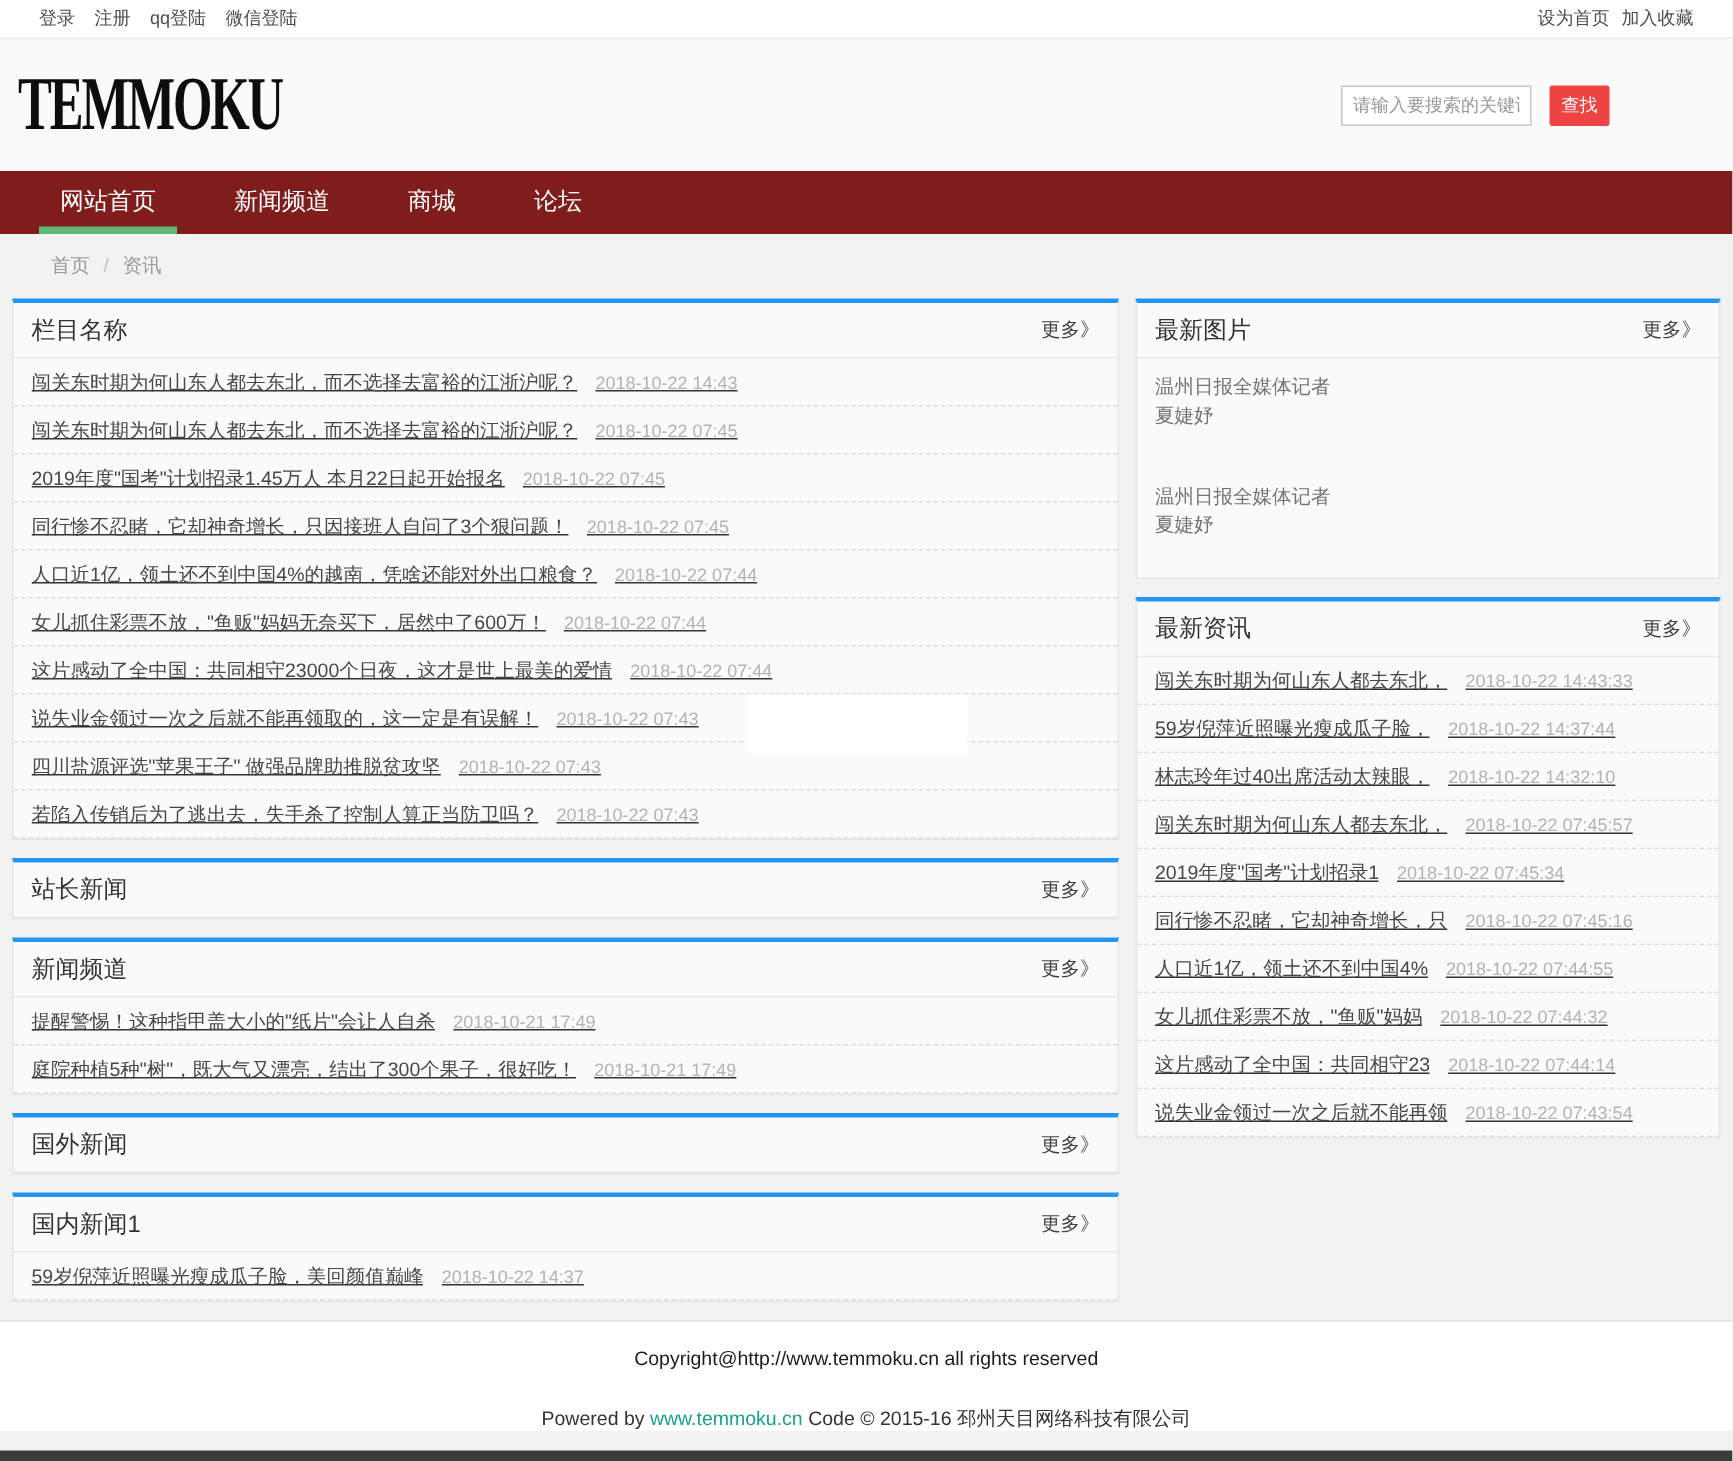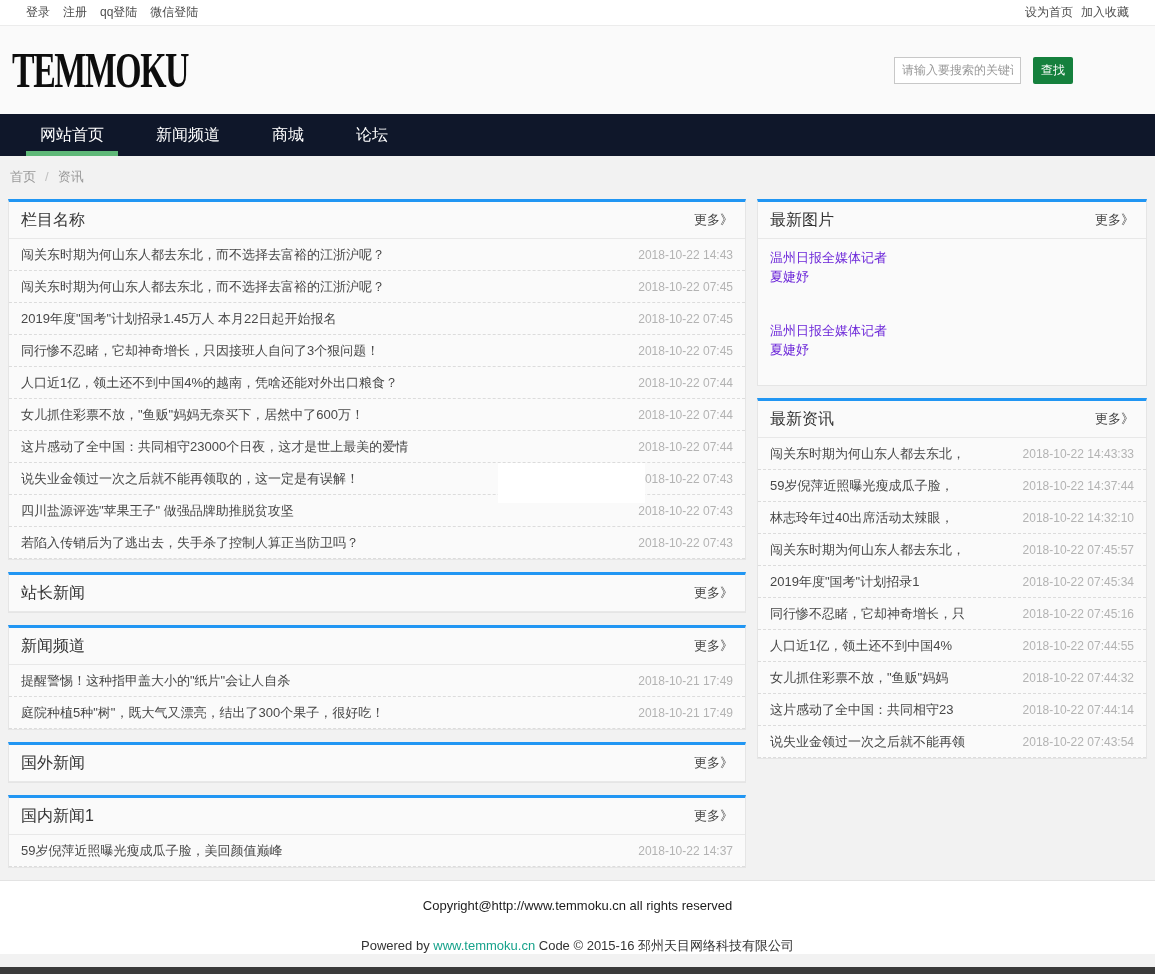--- a/index.html
+++ b/index.html
@@ -35,63 +35,64 @@
   }
   .search { display:flex; align-items:center; }
   .search input {
     width:127px; height:27px; border:1px solid #c8c8c8; background:#fff;
     padding:0 7px; font-size:12px; color:#333; outline:none;
     font-family:"Liberation Sans","DejaVu Sans",sans-serif;
   }
   .search input::placeholder { color:#999; }
   .search button {
     margin-left:12px; height:27px; padding:0 8px;
-    background:#15803d; color:#fff; border:none; border-radius:2px;
+    background:#ef4444; color:#fff; border:none; border-radius:2px;
     font-size:12px; cursor:pointer;
     font-family:"Liberation Sans","DejaVu Sans",sans-serif;
   }
   
-  .nav { height:42px; background:#0f172a; display:flex; padding-left:14px; }
+  .nav { height:42px; background:#7f1d1d; display:flex; padding-left:14px; }
   .nav-item {
     position:relative; padding:0 14px; margin:0 12px; line-height:42px;
     color:#ffffff; font-size:16px; cursor:pointer; white-space:nowrap;
   }
   .nav-item.active::after {
     content:""; position:absolute; left:0; right:0; bottom:0;
     height:5px; background:#5fb878;
   }
   
-  .breadcrumb { padding:12px 10px 13px; font-size:13px; color:#999; }
+  .breadcrumb { padding:12px 10px 13px; font-size:13px; color:#999;margin-left:24px; }
   .breadcrumb .crumb { cursor:pointer; }
   .breadcrumb .sep { margin:0 9px; color:#c0c0c0; }
   
   .main { display:flex; padding:0 8px; align-items:flex-start; }
   .col-left { width:738px; margin-right:11px; }
   .col-right { width:390px; }
   .panel {
     background:#fafafa; border:1px solid #e5e5e5; border-top:3px solid #2196f3;
     margin-bottom:12px;
   }
   .panel-header {
     display:flex; justify-content:space-between; align-items:center;
     height:37px; padding:0 12px; border-bottom:1px solid #e8e8e8;
   }
   .panel-title { font-size:16px; color:#333; }
   .more { font-size:13px; color:#434343; cursor:pointer; white-space:nowrap; }
   .row {
-    display:flex; justify-content:space-between; align-items:center;
+    display:flex; align-items:center;
     height:32px; padding:0 12px; border-bottom:1px dashed #dcdcdc;
     cursor:pointer;
+    text-decoration:underline;
   }
   .row-title {
     font-size:13px; color:#474747; white-space:nowrap; overflow:hidden;
   }
   .row-time { font-size:12px; color:#b3b3b3; white-space:nowrap; margin-left:12px; }
   .img-item {
-    height:73px; padding:9px 12px 0; font-size:13px; color:#6d28d9;
+    height:73px; padding:9px 12px 0; font-size:13px; color:#737373;
     line-height:19px; cursor:pointer;
   }
   
   .white-patch {
     position:absolute; left:498px; top:463px; width:147px; height:40px;
     background:#ffffff; z-index:5;
   }
   
   .footer {
     background:#ffffff; border-top:1px solid #e3e3e3;

